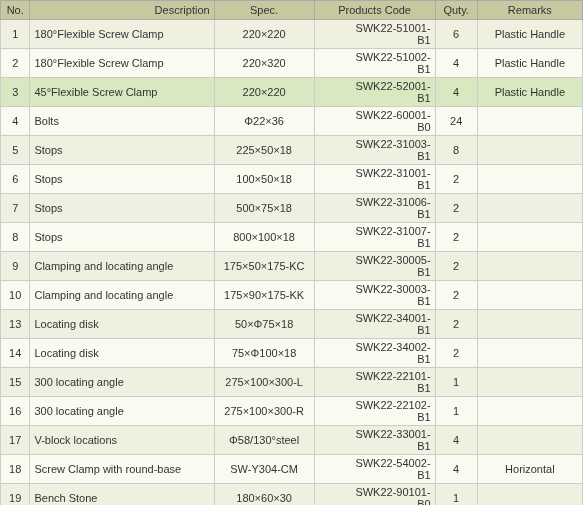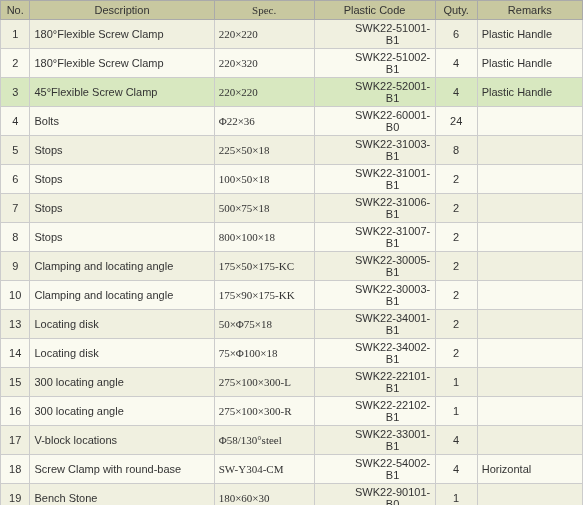--- a/index.html
+++ b/index.html
@@ -14,58 +14,58 @@
       border-collapse: collapse;
       background: #f5f5e8;
       border-radius: 15px;
     }
     thead tr {
       background: #c8c8a0;
     }
     th {
       border: 1px solid #aaa;
       padding: 3px 4px;
-      text-align: center;
+      text-align: right;
       font-weight: normal;
       color: #333;
     }
     td {
       border: 1px solid #ccc;
       padding: 2px 4px;
       color: #333;
     }
     tr:nth-child(odd) td {
       background: #f0f0e0;
     }
     tr:nth-child(even) td {
       background: #fafaf0;
     }
     .col-no { width: 28px; text-align: center; }
     .col-desc { width: 175px; }
-    .col-spec { width: 95px; text-align: center; font-family: Liberation Serif, serif; }
+    .col-spec { width: 95px; text-align: center; }
     .col-code { width: 115px; text-align: center; }
     .col-qty { width: 40px; text-align: center; }
     .col-remarks { width: 100px; text-align: center; }
     td.col-no { text-align: center; }
-    td.col-spec { text-align: left; }
-    td.col-code { text-align: center; padding-left: 40px; }
+    td.col-spec { text-align: center; }
+    td.col-code { text-align: right; padding-left: 40px; }
     td.col-qty { text-align: center; }
-    td.col-remarks { text-align: left; }
+    td.col-remarks { text-align: center; }
     tr.row-3 td { background: #d8e8c0; }
   </style>
 </head>
 <body>
 
 <table>
   <thead>
     <tr>
       <th class="col-no">No.</th>
       <th class="col-desc">Description</th>
       <th class="col-spec">Spec.</th>
-      <th class="col-code">Plastic Code</th>
+      <th class="col-code">Products Code</th>
       <th class="col-qty">Quty.</th>
       <th class="col-remarks">Remarks</th>
     </tr>
   </thead>
   <tbody id="table-body">
   <tr>
         <td class="col-no">1</td>
         <td class="col-desc">180°Flexible Screw Clamp</td>
         <td class="col-spec">220×220</td>
         <td class="col-code">SWK22-51001-B1</td>

